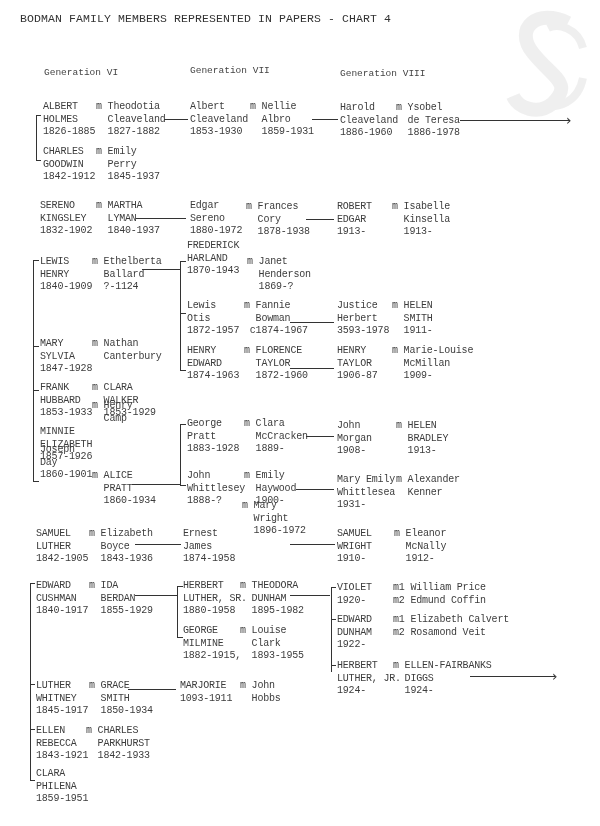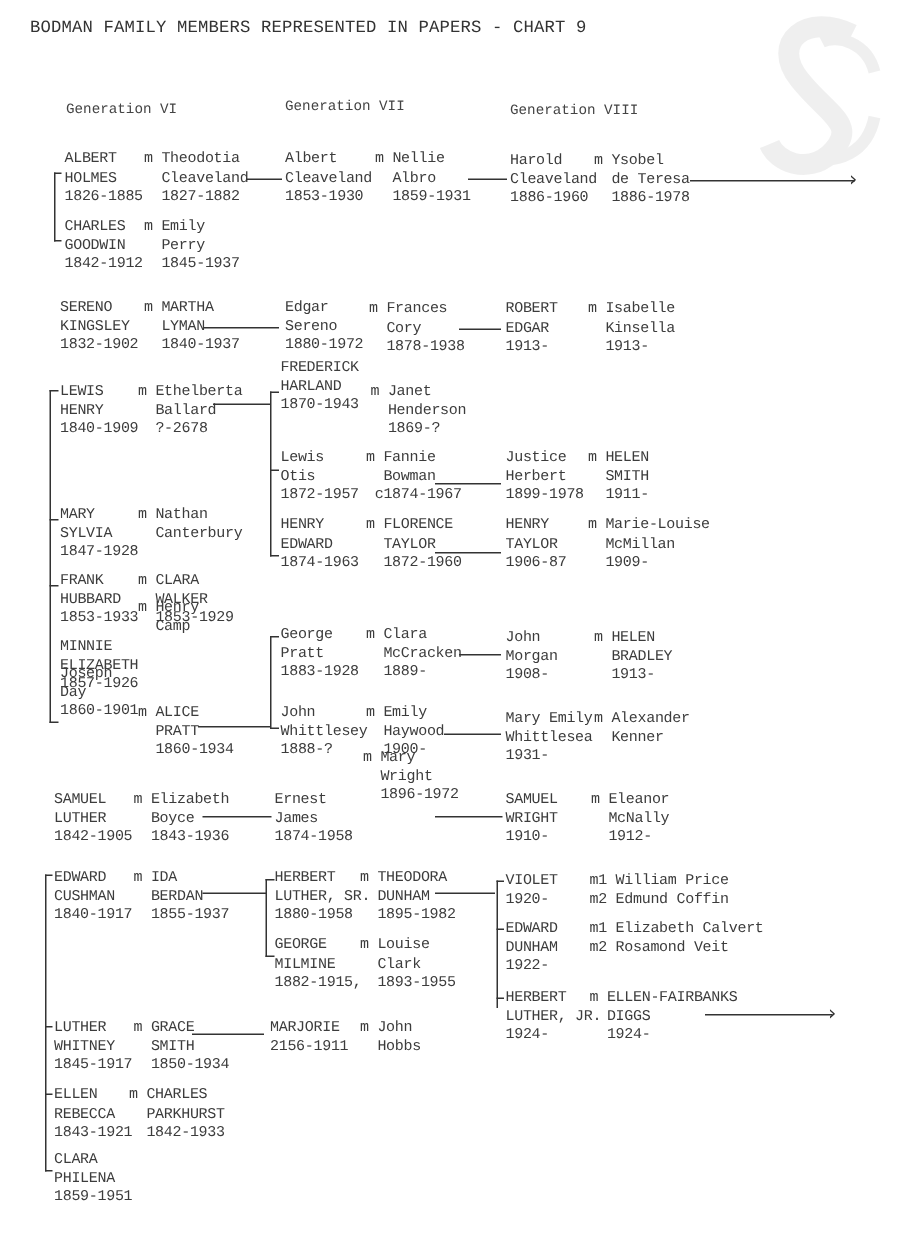--- a/index.html
+++ b/index.html
@@ -17,21 +17,21 @@
   .watermark { position: absolute; right: 2px; top: 8px; width: 100px; height: 110px; opacity: 0.06; }
 </style>
 </head>
 <body>
 
 <svg class="watermark" viewBox="0 0 100 110">
   <path d="M70 15 C40 0 15 20 35 45 C55 70 75 75 55 95 C40 108 20 100 15 88" fill="none" stroke="#000" stroke-width="14"></path>
   <path d="M85 40 C80 20 60 15 50 20 M85 70 C80 95 60 100 45 98" fill="none" stroke="#000" stroke-width="8"></path>
 </svg>
 
-<div class="title">BODMAN FAMILY MEMBERS REPRESENTED IN PAPERS - CHART 9</div>
+<div class="title">BODMAN FAMILY MEMBERS REPRESENTED IN PAPERS - CHART 4</div>
 
 <div class="gen" style="left:44px;top:67px">Generation VI</div>
 <div class="gen" style="left:190px;top:65px">Generation VII</div>
 <div class="gen" style="left:340px;top:68px">Generation VIII</div>
 
 <div class="t" style="left:43px;top:101px">ALBERT
 HOLMES
 1826-1885</div>
 <div class="t" style="left:96px;top:101px">m Theodotia
   Cleaveland
@@ -81,36 +81,36 @@
   Kinsella
   1913-</div>
 <div class="h" style="left:136px;top:218px;width:50px"></div>
 <div class="h" style="left:306px;top:219px;width:28px"></div>
 
 <div class="t" style="left:40px;top:256px">LEWIS
 HENRY
 1840-1909</div>
 <div class="t" style="left:92px;top:256px">m Ethelberta
   Ballard
-  ?-2678</div>
+  ?-1124</div>
 <div class="t" style="left:187px;top:240px">FREDERICK
 HARLAND
 1870-1943</div>
 <div class="t" style="left:247px;top:256px">m Janet
   Henderson
   1869-?</div>
 <div class="t" style="left:187px;top:300px">Lewis
 Otis
 1872-1957</div>
 <div class="t" style="left:244px;top:300px">m Fannie
   Bowman
  c1874-1967</div>
 <div class="t" style="left:337px;top:300px">Justice
 Herbert
-1899-1978</div>
+3593-1978</div>
 <div class="t" style="left:392px;top:300px">m HELEN
   SMITH
   1911-</div>
 <div class="t" style="left:187px;top:345px">HENRY
 EDWARD
 1874-1963</div>
 <div class="t" style="left:244px;top:345px">m FLORENCE
   TAYLOR
   1872-1960</div>
 <div class="t" style="left:337px;top:345px">HENRY
@@ -202,21 +202,21 @@
   McNally
   1912-</div>
 <div class="h" style="left:135px;top:544px;width:46px"></div>
 <div class="h" style="left:290px;top:544px;width:45px"></div>
 
 <div class="t" style="left:36px;top:580px">EDWARD
 CUSHMAN
 1840-1917</div>
 <div class="t" style="left:89px;top:580px">m IDA
   BERDAN
-  1855-1937</div>
+  1855-1929</div>
 <div class="t" style="left:183px;top:580px">HERBERT
 LUTHER, SR.
 1880-1958</div>
 <div class="t" style="left:240px;top:580px">m THEODORA
   DUNHAM
   1895-1982</div>
 <div class="t" style="left:337px;top:582px">VIOLET
 1920-</div>
 <div class="t" style="left:393px;top:582px">m1 William Price
 m2 Edmund Coffin</div>
@@ -249,21 +249,21 @@
 <div class="h" style="left:470px;top:676px;width:85px"></div>
 <div class="arrowhead" style="left:552px;top:669px">›</div>
 
 <div class="t" style="left:36px;top:680px">LUTHER
 WHITNEY
 1845-1917</div>
 <div class="t" style="left:89px;top:680px">m GRACE
   SMITH
   1850-1934</div>
 <div class="t" style="left:180px;top:680px">MARJORIE
-2156-1911</div>
+1093-1911</div>
 <div class="t" style="left:240px;top:680px">m John
   Hobbs</div>
 <div class="h" style="left:128px;top:689px;width:48px"></div>
 <div class="t" style="left:36px;top:725px">ELLEN
 REBECCA
 1843-1921</div>
 <div class="t" style="left:86px;top:725px">m CHARLES
   PARKHURST
   1842-1933</div>
 <div class="t" style="left:36px;top:768px">CLARA

